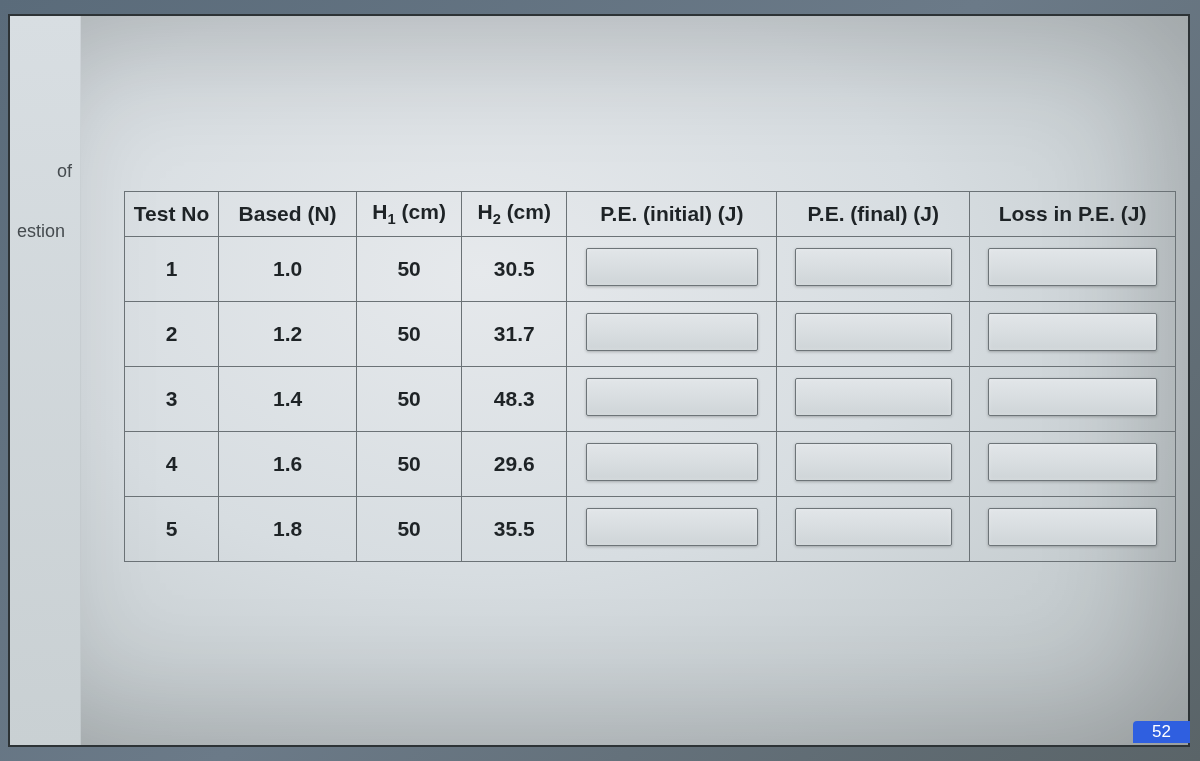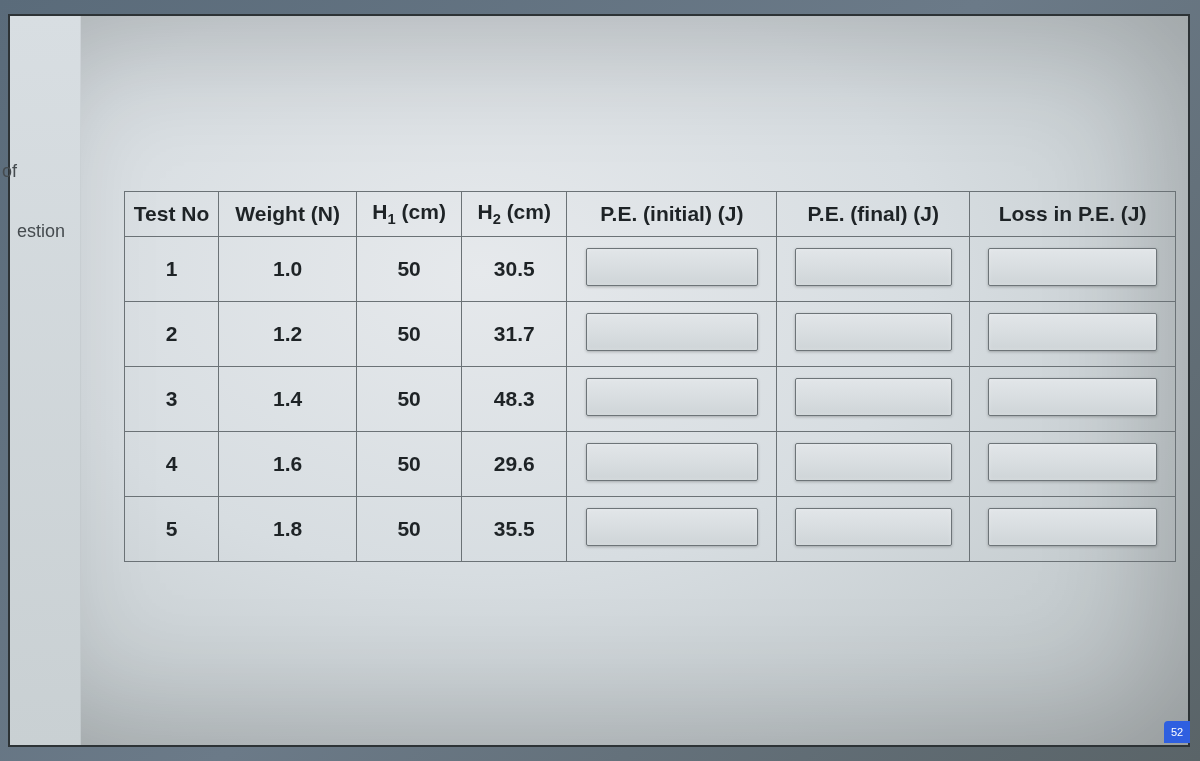--- a/index.html
+++ b/index.html
@@ -35,21 +35,21 @@
     width: 70px;
     background: linear-gradient(#d8dee2, #c9d0d3);
     border-right: 1px solid #9ea6aa33;
     color: #454b4f;
     font-size: 18px;
   }
   .side-of {
     position: absolute;
     top: 145px;
     right: 8px;
-    text-align: left;
+    text-align: right;
     width: 100%;
   }
   .side-estion {
     position: absolute;
     top: 205px;
     right: 4px;
     text-align: center;
     width: 100%;
   }
 
@@ -122,25 +122,25 @@
     box-shadow: 0 1px 3px rgba(0,0,0,0.25), inset 0 0 4px rgba(255,255,255,0.25);
   }
 
   sub { font-size: 0.7em; }
 
   
   .badge {
     position: absolute;
     right: -2px;
     bottom: 2px;
-    width: 26px;
+    width: 57px;
     height: 22px;
     background: #2f5fe0;
     color: #fff;
-    font-size: 11px;
+    font-size: 17px;
     line-height: 22px;
     text-align: center;
     border-top-left-radius: 4px;
     overflow: hidden;
   }
 </style>
 </head>
 <body>
 
 <div class="screen">
@@ -160,21 +160,21 @@
             <col class="c-weight">
             <col class="c-h1">
             <col class="c-h2">
           <col class="c-pei">
             <col class="c-pef">
             <col class="c-loss">
         </colgroup>
         <thead>
           <tr>
             <th>Test No</th>
-            <th>Weight (N)</th>
+            <th>Based (N)</th>
             <th>
               <span>H</span><sub>1</sub><span> (cm)</span>
             </th>
             <th>
               <span>H</span><sub>2</sub><span> (cm)</span>
             </th>
             <th>P.E. (initial) (J)</th>
             <th>P.E. (final) (J)</th>
             <th>Loss in P.E. (J)</th>
           </tr>

